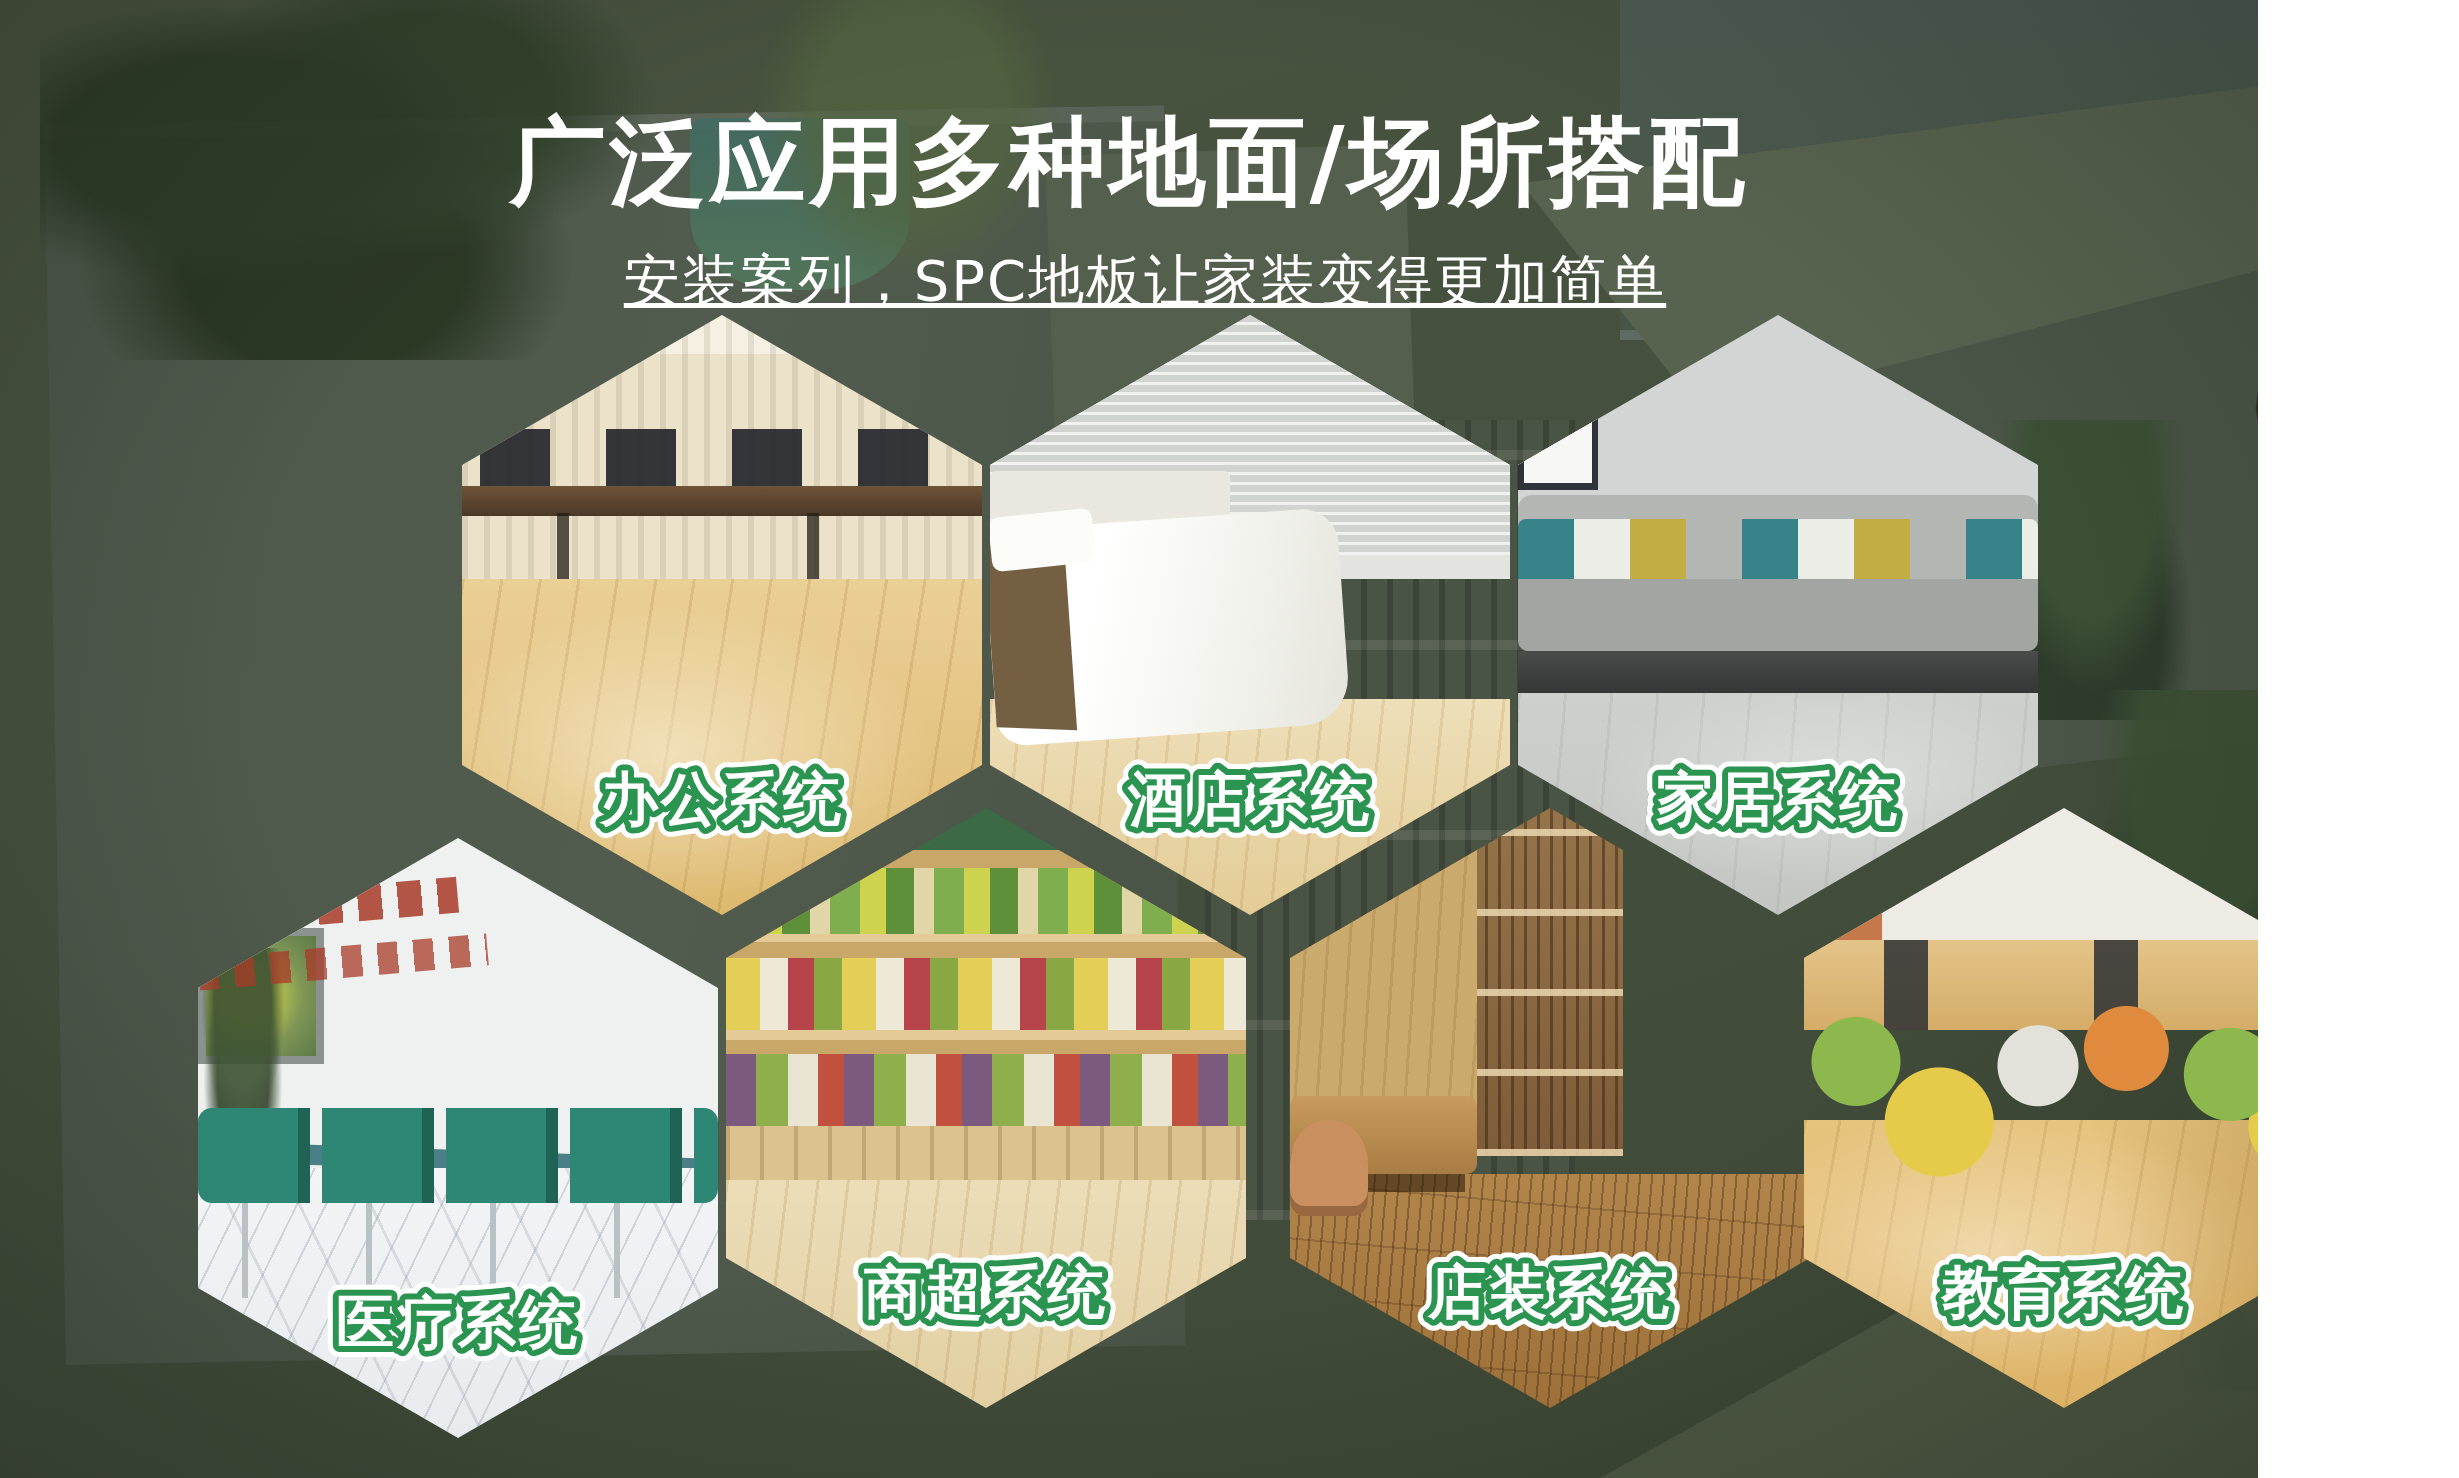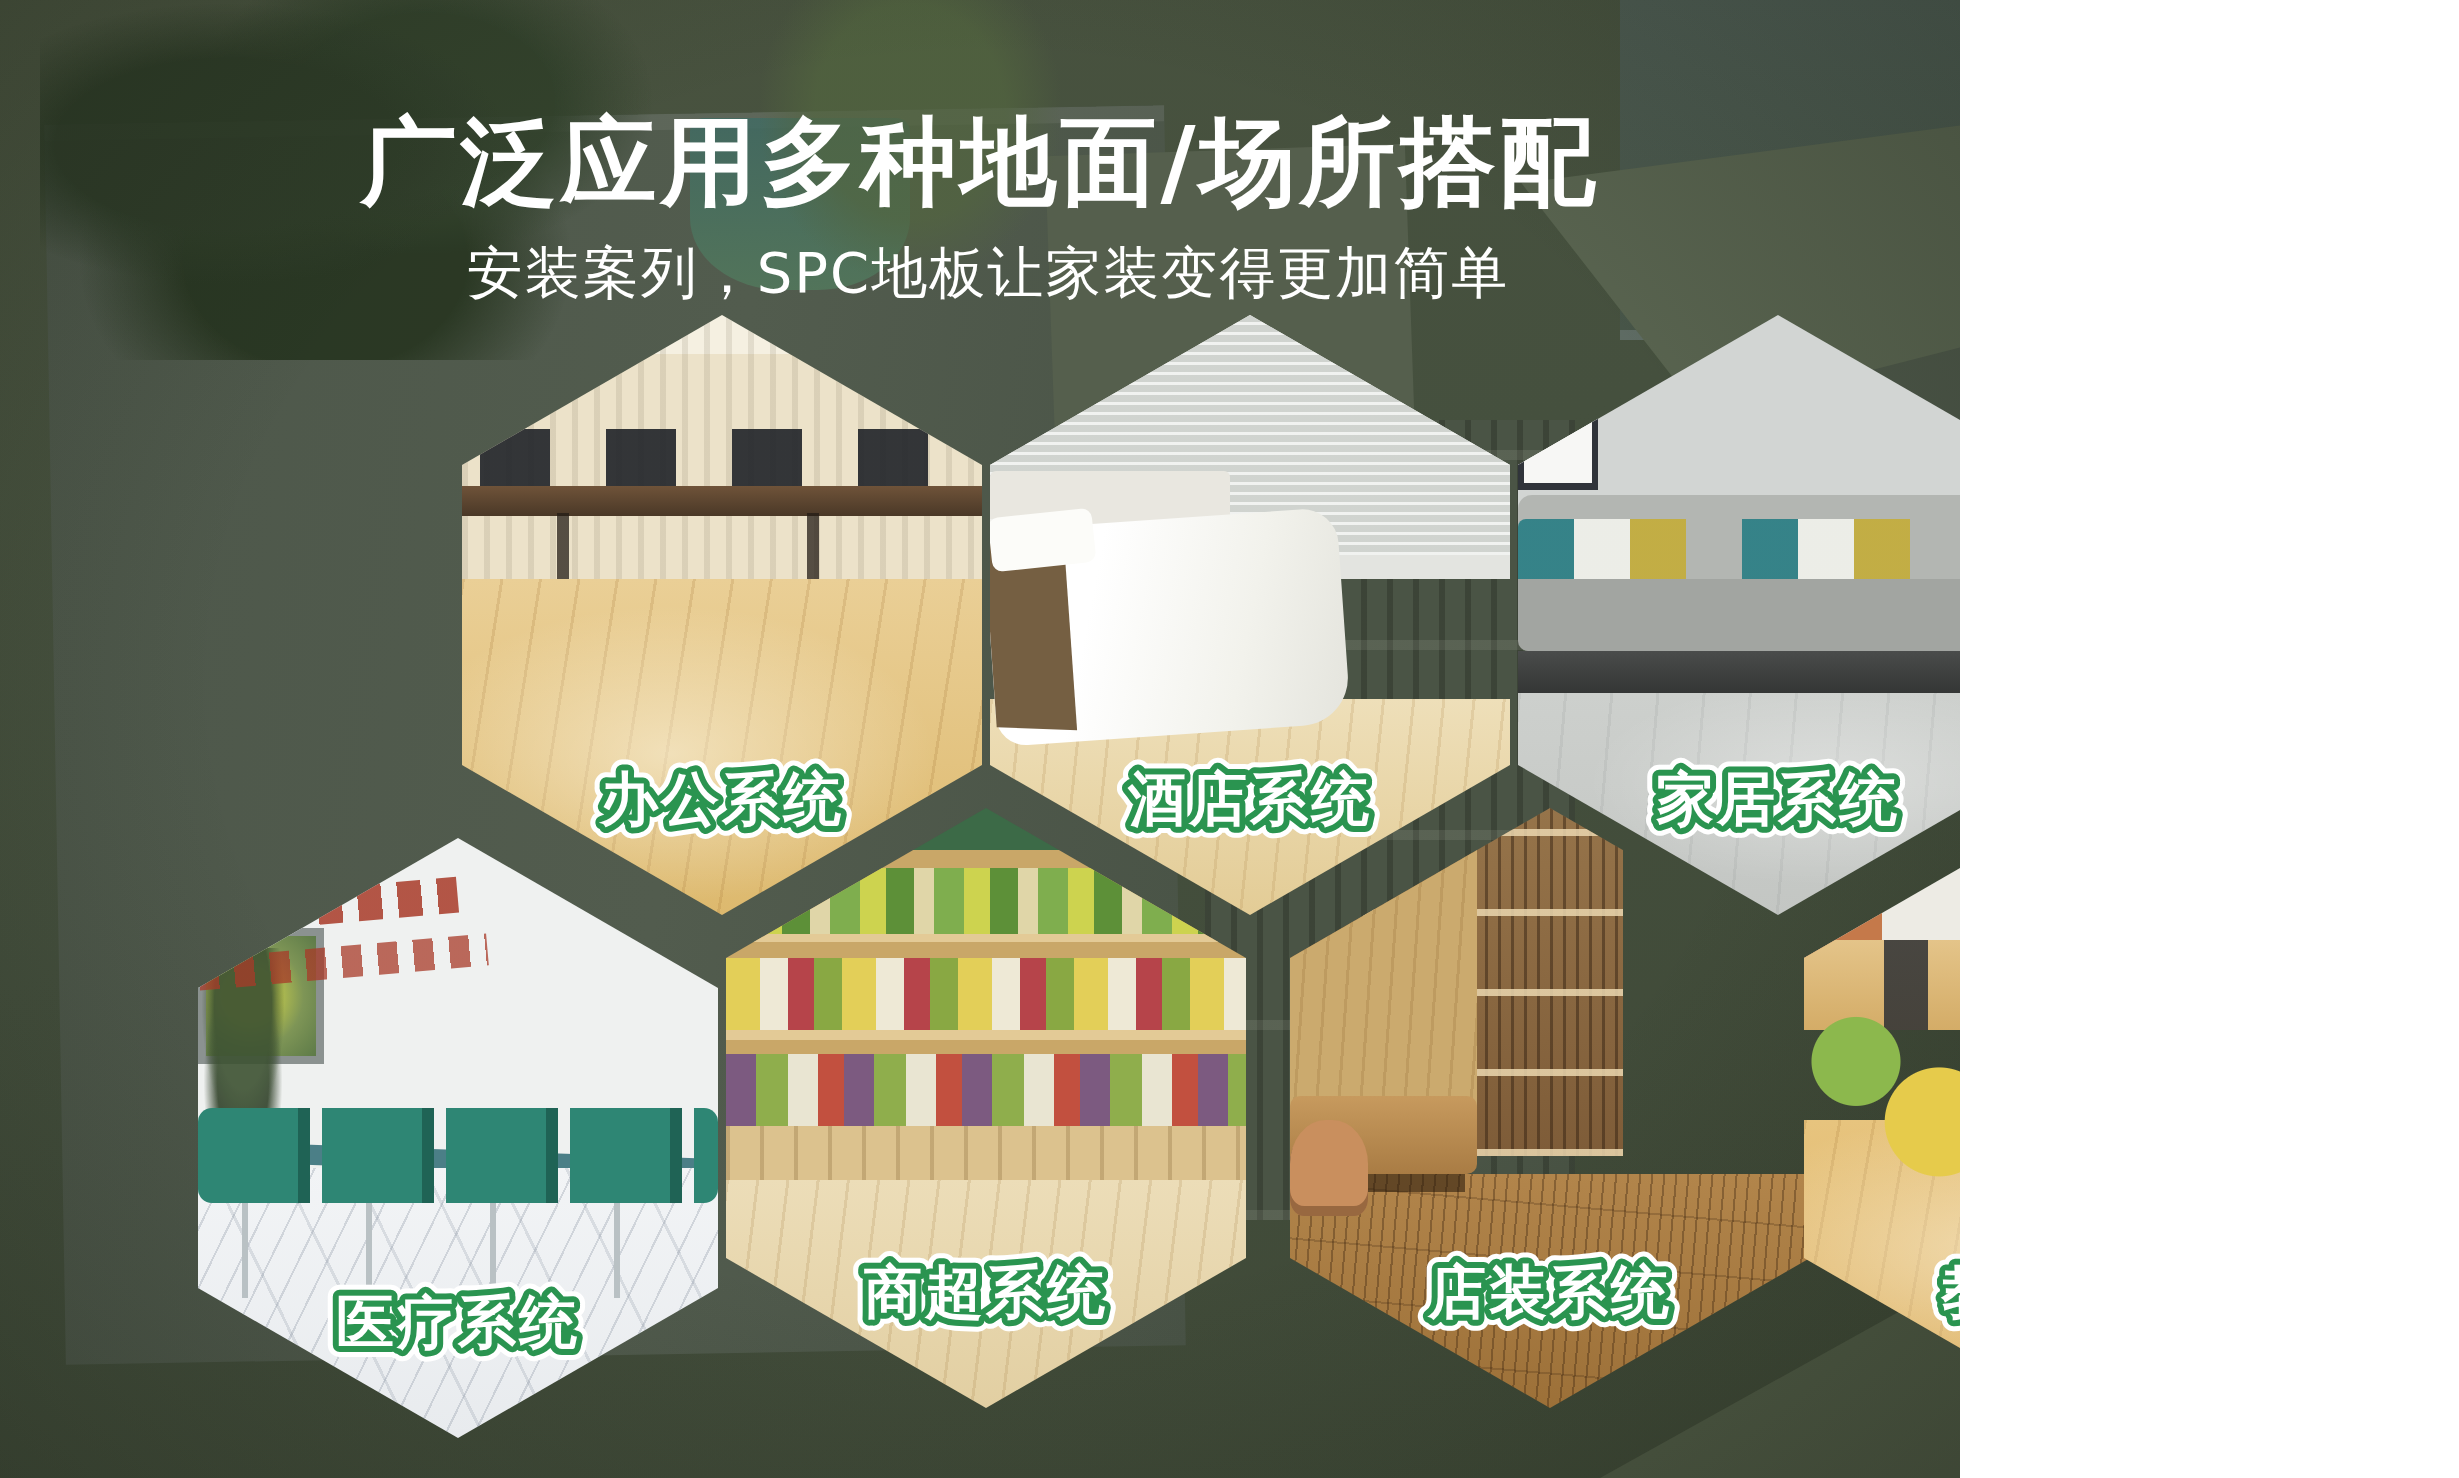--- a/index.html
+++ b/index.html
@@ -1,17 +1,17 @@
 <!DOCTYPE html>
 <html><head>
 <meta charset="utf-8">
 <style>
   html,body{margin:0;padding:0;background:#ffffff;}
   .canvas{
-    position:relative;width:1960px;height:1478px;overflow:hidden;
+    position:relative;width:2258px;height:1478px;overflow:hidden;
     background:linear-gradient(160deg,#49533f 0%,#45503e 45%,#3e4836 100%);
     font-family:"DejaVu Sans","Liberation Sans",sans-serif;
   }
   .canvas *{position:absolute;}
   
   .bg{left:0;top:0;width:100%;height:100%;z-index:1;}
   .bg-plant{left:40px;top:0;width:620px;height:360px;opacity:.9;background:
     radial-gradient(ellipse at 30% 40%, #2c3a26 0 28%, transparent 46%),
     radial-gradient(ellipse at 62% 28%, #31412b 0 24%, transparent 42%),
     radial-gradient(ellipse at 46% 72%, #273520 0 30%, transparent 52%);}
@@ -41,22 +41,22 @@
   .bg-chair.c3{left:2160px;top:1000px;width:300px;height:390px;}
   .bg-midchair{left:760px;top:0;width:300px;height:280px;opacity:.7;
     background:radial-gradient(ellipse at 50% 40%, #52653f 0 45%, transparent 72%);}
   .bg-floor-right{left:1600px;top:1000px;width:859px;height:478px;background:#525d48;opacity:.85;
     clip-path:polygon(100% 0,100% 100%,0 100%);}
   .bg-vignette{left:0;top:0;width:100%;height:100%;z-index:2;
     background:radial-gradient(ellipse at 50% 46%, transparent 55%, rgba(17,23,13,.28) 100%);}
   
   .title{left:0;top:112px;width:100%;text-align:center;margin:0;z-index:6;
     font-size:96px;font-weight:900;letter-spacing:4px;color:#ffffff;line-height:1.05;}
-  .subtitle{left:0;top:234px;width:100%;text-align:center;margin:8px;z-index:6;
-    font-size:56px;font-weight:400;letter-spacing:2px;color:#ffffff;line-height:1.1;}
+  .subtitle{left:0;top:234px;width:100%;text-align:center;margin:16px;z-index:6;
+    font-size:56px;font-weight:400;letter-spacing:2px;color:#ffffff;line-height:1.1;text-decoration:underline;}
   
   .hex{width:520px;height:600px;z-index:5;
     clip-path:polygon(50% 0%,100% 25%,100% 75%,50% 100%,0% 75%,0% 25%);}
   .hx1{left:462px;top:315px;}  .hx2{left:990px;top:315px;}  .hx3{left:1518px;top:315px;}
   .hx4{left:198px;top:838px;}  .hx5{left:726px;top:808px;}  .hx6{left:1254px;top:808px;margin-left:36px;}
   .hx7{left:1804px;top:808px;}
   .ph{left:0;top:0;width:100%;height:100%;}
   .ph div{left:0;right:0;}
   
   .hex-label{left:0;top:438px;width:520px;height:110px;overflow:visible;z-index:9;}

